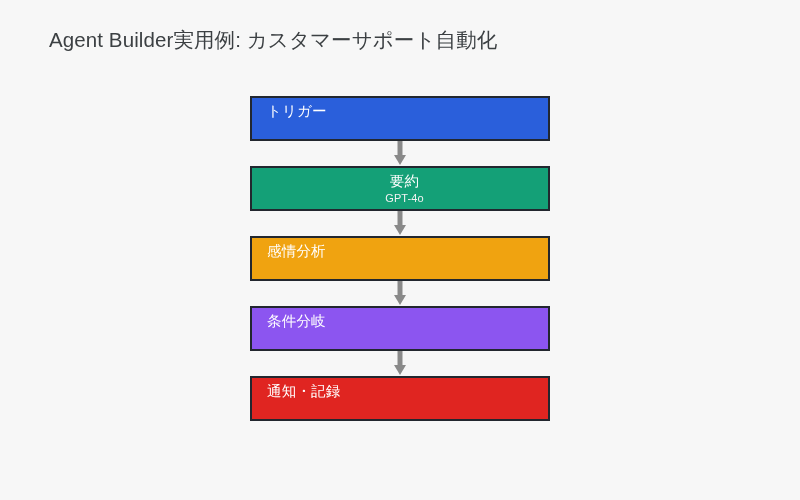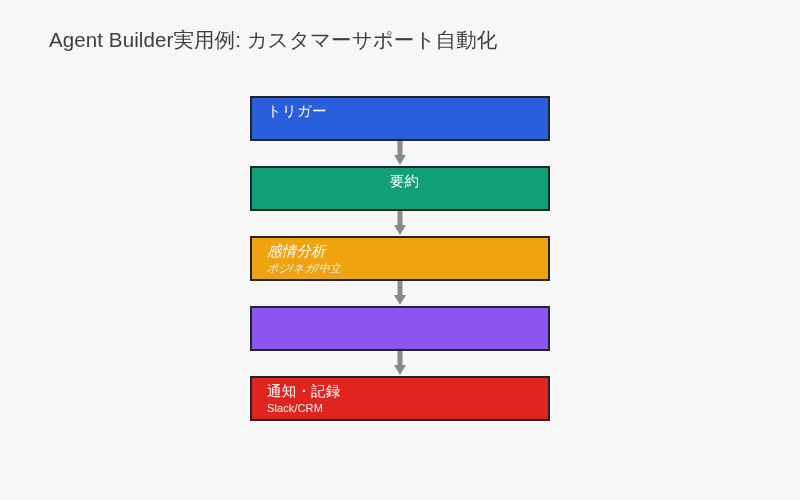--- a/index.html
+++ b/index.html
@@ -92,57 +92,57 @@
     <div class="connector" style="top:45px;">
       <svg width="14" height="25" viewBox="0 0 14 25">
         <path d="M7 0 L7 15" stroke="#8a8a8a" stroke-width="5" fill="#8a8a8a"></path>
         <path d="M1 14 L13 14 L7 24 Z" fill="#8a8a8a"></path>
       </svg>
     </div>
 
     <div class="flow-step" style="top: 70px; background: rgb(20, 160, 119); border-color: rgb(34, 39, 47); text-align: center;">
       <div class="step-body">
         <div class="step-title">要約</div>
+        <div class="step-sub">GPT-4o</div>
       </div>
     </div>
 
     <div class="connector" style="top:115px;">
       <svg width="14" height="25" viewBox="0 0 14 25">
         <path d="M7 0 L7 15" stroke="#8a8a8a" stroke-width="5" fill="#8a8a8a"></path>
         <path d="M1 14 L13 14 L7 24 Z" fill="#8a8a8a"></path>
       </svg>
     </div>
 
-    <div class="flow-step" style="top: 140px; background: rgb(240, 163, 16); border-color: rgb(34, 39, 47); font-style: italic;">
+    <div class="flow-step" style="top: 140px; background: rgb(240, 163, 16); border-color: rgb(34, 39, 47);">
       <div class="step-body">
         <div class="step-title">感情分析</div>
-        <div class="step-sub">ポジ/ネガ/中立</div>
       </div>
     </div>
 
     <div class="connector" style="top:185px;">
       <svg width="14" height="25" viewBox="0 0 14 25">
         <path d="M7 0 L7 15" stroke="#8a8a8a" stroke-width="5" fill="#8a8a8a"></path>
         <path d="M1 14 L13 14 L7 24 Z" fill="#8a8a8a"></path>
       </svg>
     </div>
 
     <div class="flow-step" style="top: 210px; background: rgb(140, 85, 240); border-color: rgb(34, 39, 47);">
       <div class="step-body">
+        <div class="step-title">条件分岐</div>
       </div>
     </div>
 
     <div class="connector" style="top:255px;">
       <svg width="14" height="25" viewBox="0 0 14 25">
         <path d="M7 0 L7 15" stroke="#8a8a8a" stroke-width="5" fill="#8a8a8a"></path>
         <path d="M1 14 L13 14 L7 24 Z" fill="#8a8a8a"></path>
       </svg>
     </div>
 
     <div class="flow-step" style="top: 280px; background: rgb(224, 37, 33); border-color: rgb(34, 39, 47);">
       <div class="step-body">
         <div class="step-title">通知・記録</div>
-        <div class="step-sub">Slack/CRM</div>
       </div>
     </div>
 
   </div>
 </div>
 
 </body></html>

